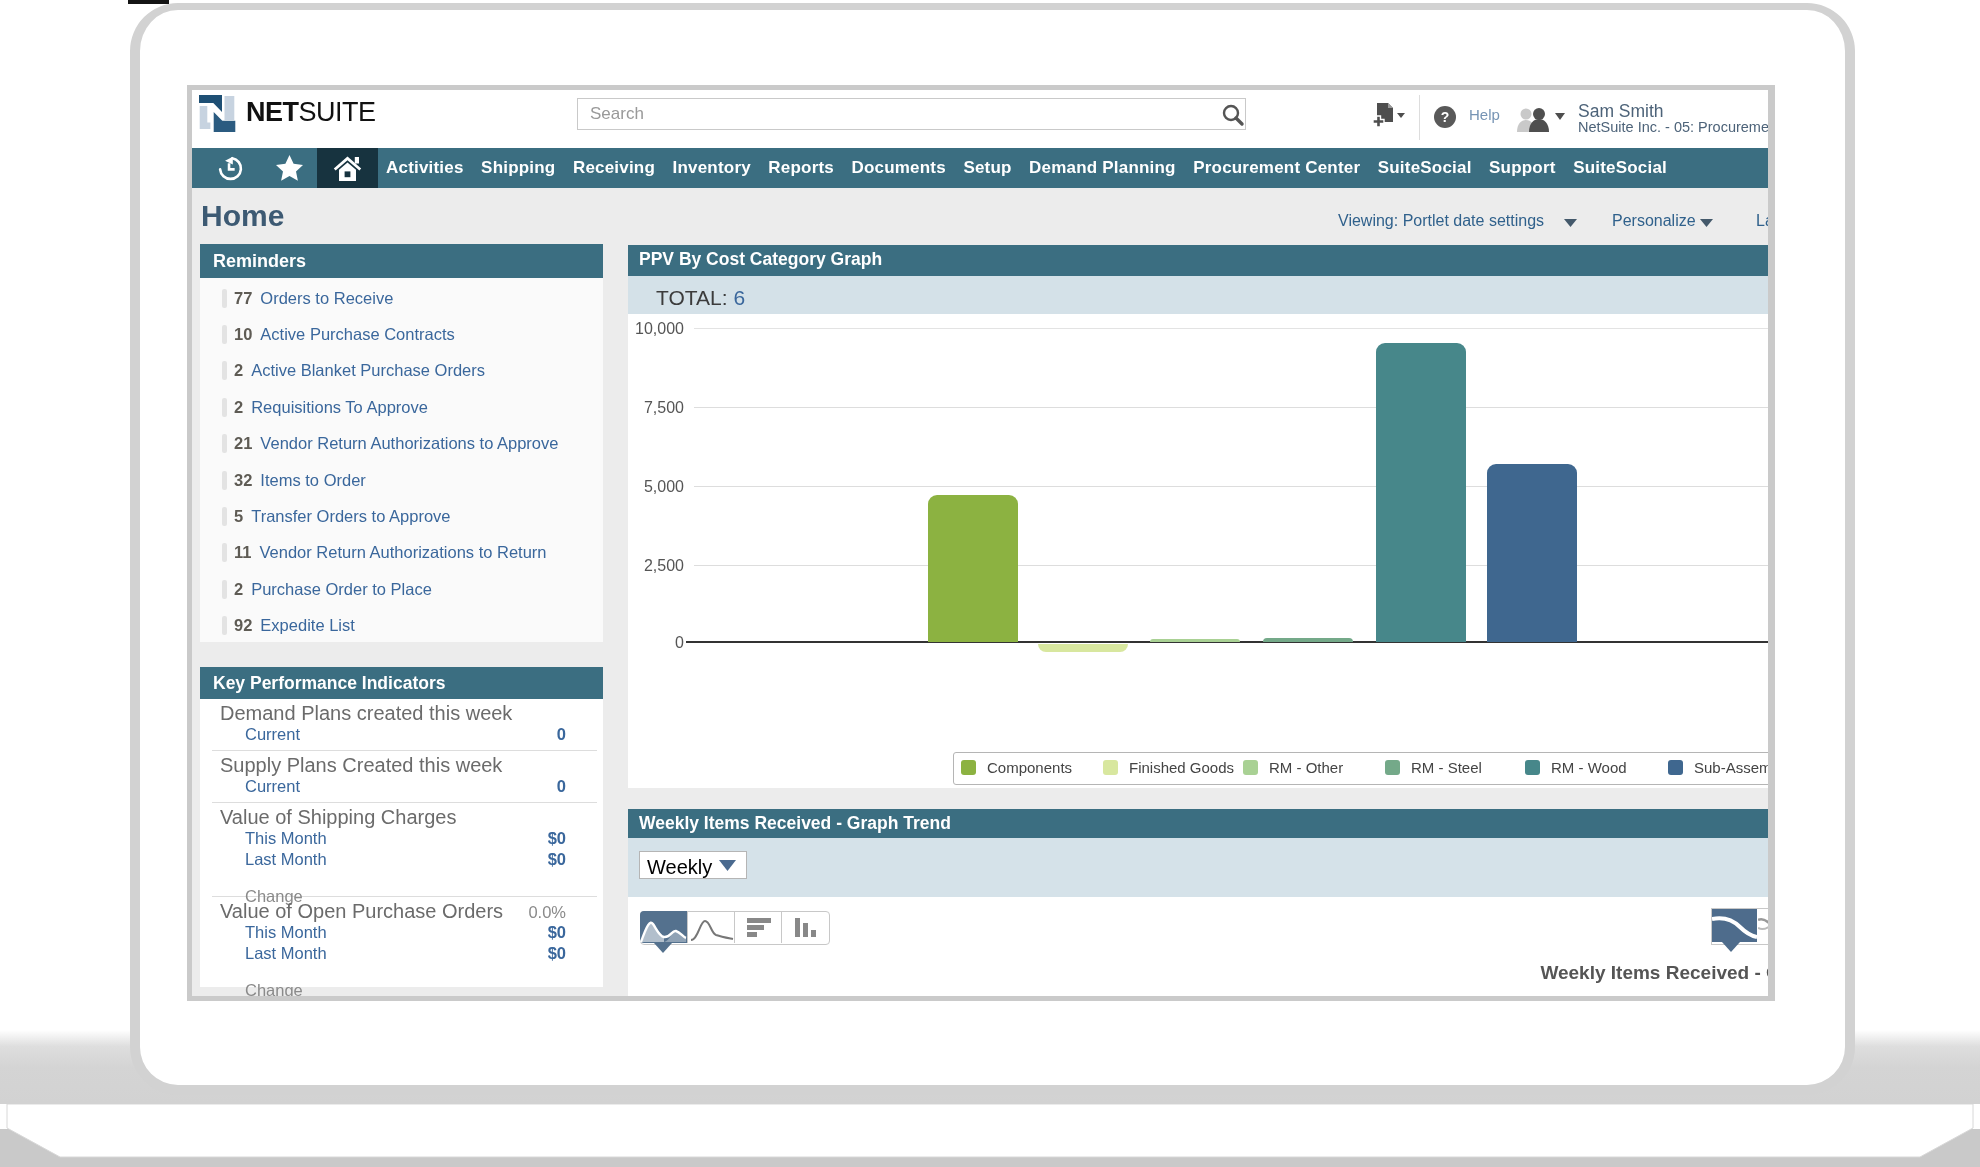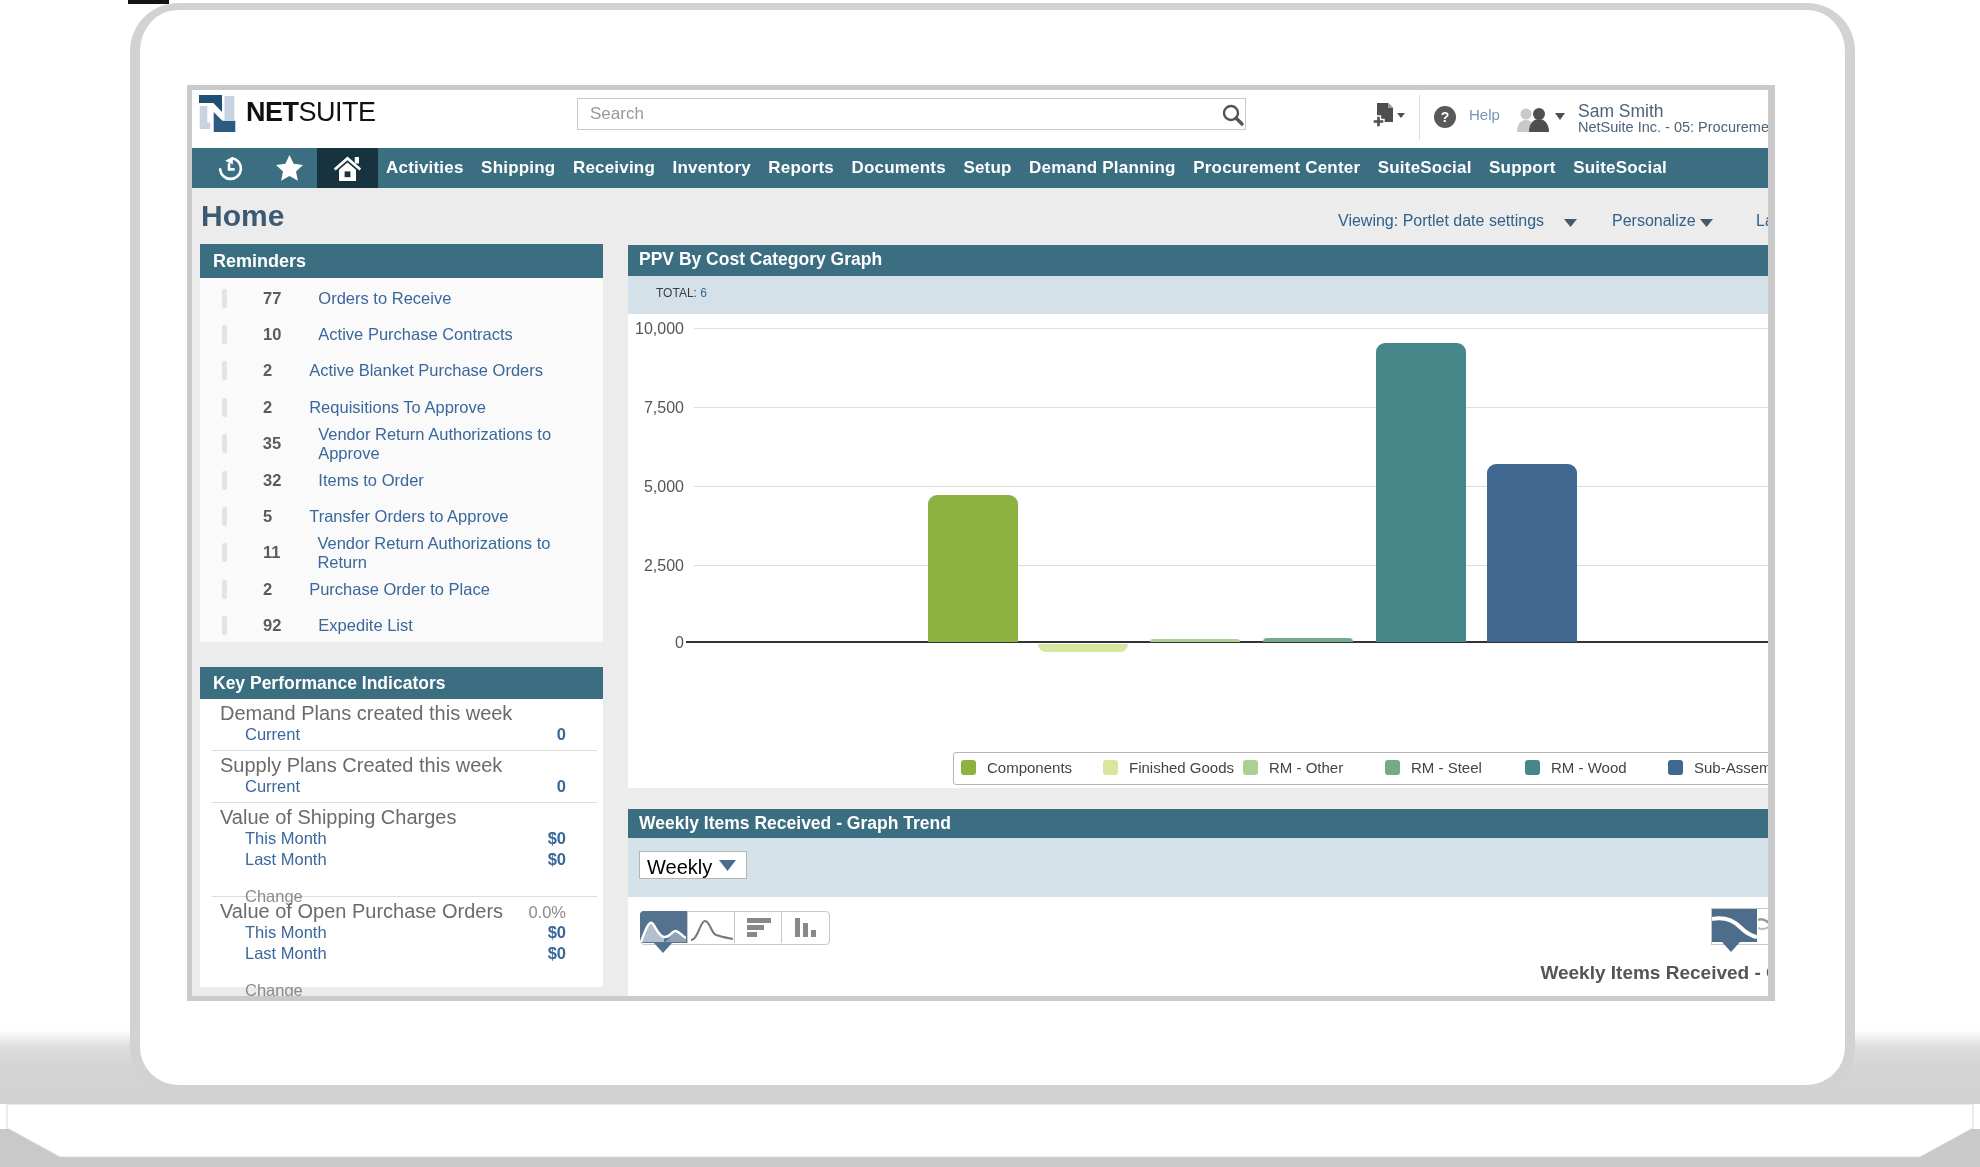--- a/index.html
+++ b/index.html
@@ -1,19 +1,19 @@
 <!DOCTYPE html>
 <html><head>
 <meta charset="utf-8">
 <style>
   html,body{margin:0;padding:0;}
   body{width:1980px;height:1167px;position:relative;overflow:hidden;background:#fff;
        font-family:"Liberation Sans",sans-serif;}
   .abs{position:absolute;}
-  .rrow{height:36.4px;display:flex;align-items:center;gap:29px;}
+  .rrow{height:36.4px;display:flex;align-items:center;}
   .rrow i{width:5px;height:19px;background:#e3e3e3;border-radius:2px;margin-left:22px;}
   .rrow b{font-size:16.5px;color:#5e5b54;margin-left:7px;}
   .rrow a{font-size:16.5px;color:#3a679c;margin-left:8px;}
   .ktitle{font-size:20px;color:#6b6b6b;height:21px;line-height:21px;padding-top:4px;}
   .krow{display:flex;justify-content:space-between;font-size:16.5px;height:21px;line-height:21px;padding-left:25px;padding-right:23px;}
   .kb{color:#3a679c;text-align:right;} .kvb{color:#3a679c;font-weight:bold;}
   .kg{color:#8a8a8a;margin-top:16px;} .kvg{color:#8a8a8a;margin-top:32px;}
   .ksep{border-top:1px solid #ddd;margin:5px 0 0 -8px;width:385px;}
   .ylab{position:absolute;left:436px;width:56px;text-align:right;font-size:16px;color:#555;}
   .bar{position:absolute;width:90px;border-radius:9px 9px 0 0;}
@@ -136,21 +136,21 @@
         <b>2</b>
         <a>Active Blanket Purchase Orders</a>
       </div>
     <div class="rrow">
         <i></i>
         <b>2</b>
         <a>Requisitions To Approve</a>
       </div>
     <div class="rrow">
         <i></i>
-        <b>35</b>
+        <b>21</b>
         <a>Vendor Return Authorizations to Approve</a>
       </div>
     <div class="rrow">
         <i></i>
         <b>32</b>
         <a>Items to Order</a>
       </div>
     <div class="rrow">
         <i></i>
         <b>5</b>
@@ -214,21 +214,21 @@
       </div>
     <div class="krow">
         <span class="kg">Change</span>
         <span class="kvg">0.0%</span>
       </div>
   </div>
 
   <div class="abs" style="left:436px;top:155px;width:1142px;height:31px;background:#3b6e81;"></div>
   <div class="abs" style="left:447px;top:159px;font-size:17.5px;font-weight:bold;color:#fff;">PPV By Cost Category Graph</div>
   <div class="abs" style="left:436px;top:186px;width:1142px;height:38px;background:#d4e1e8;"></div>
-  <div class="abs" style="left:464px;top:196px;font-size:12px;color:#3c3c3c;">TOTAL: <span style="color:#3a679c;">6</span></div>
+  <div class="abs" style="left:464px;top:196px;font-size:21px;color:#3c3c3c;">TOTAL: <span style="color:#3a679c;">6</span></div>
   <div class="abs" style="left:436px;top:224px;width:1142px;height:474px;background:#fff;"></div>
 
   <div class="abs" style="left:502px;top:238px;width:1076px;height:1px;background:#e3e3e3;"></div>
   <div class="abs" style="left:502px;top:317px;width:1076px;height:1px;background:#dddddd;"></div>
   <div class="abs" style="left:502px;top:396px;width:1076px;height:1px;background:#dddddd;"></div>
   <div class="abs" style="left:502px;top:475px;width:1076px;height:1px;background:#dddddd;"></div>
   <div class="abs" style="left:494px;top:551px;width:1084px;height:2px;background:#333;"></div>
 
   <div class="ylab" style="top:230px;">10,000</div>
   <div class="ylab" style="top:309px;">7,500</div>

